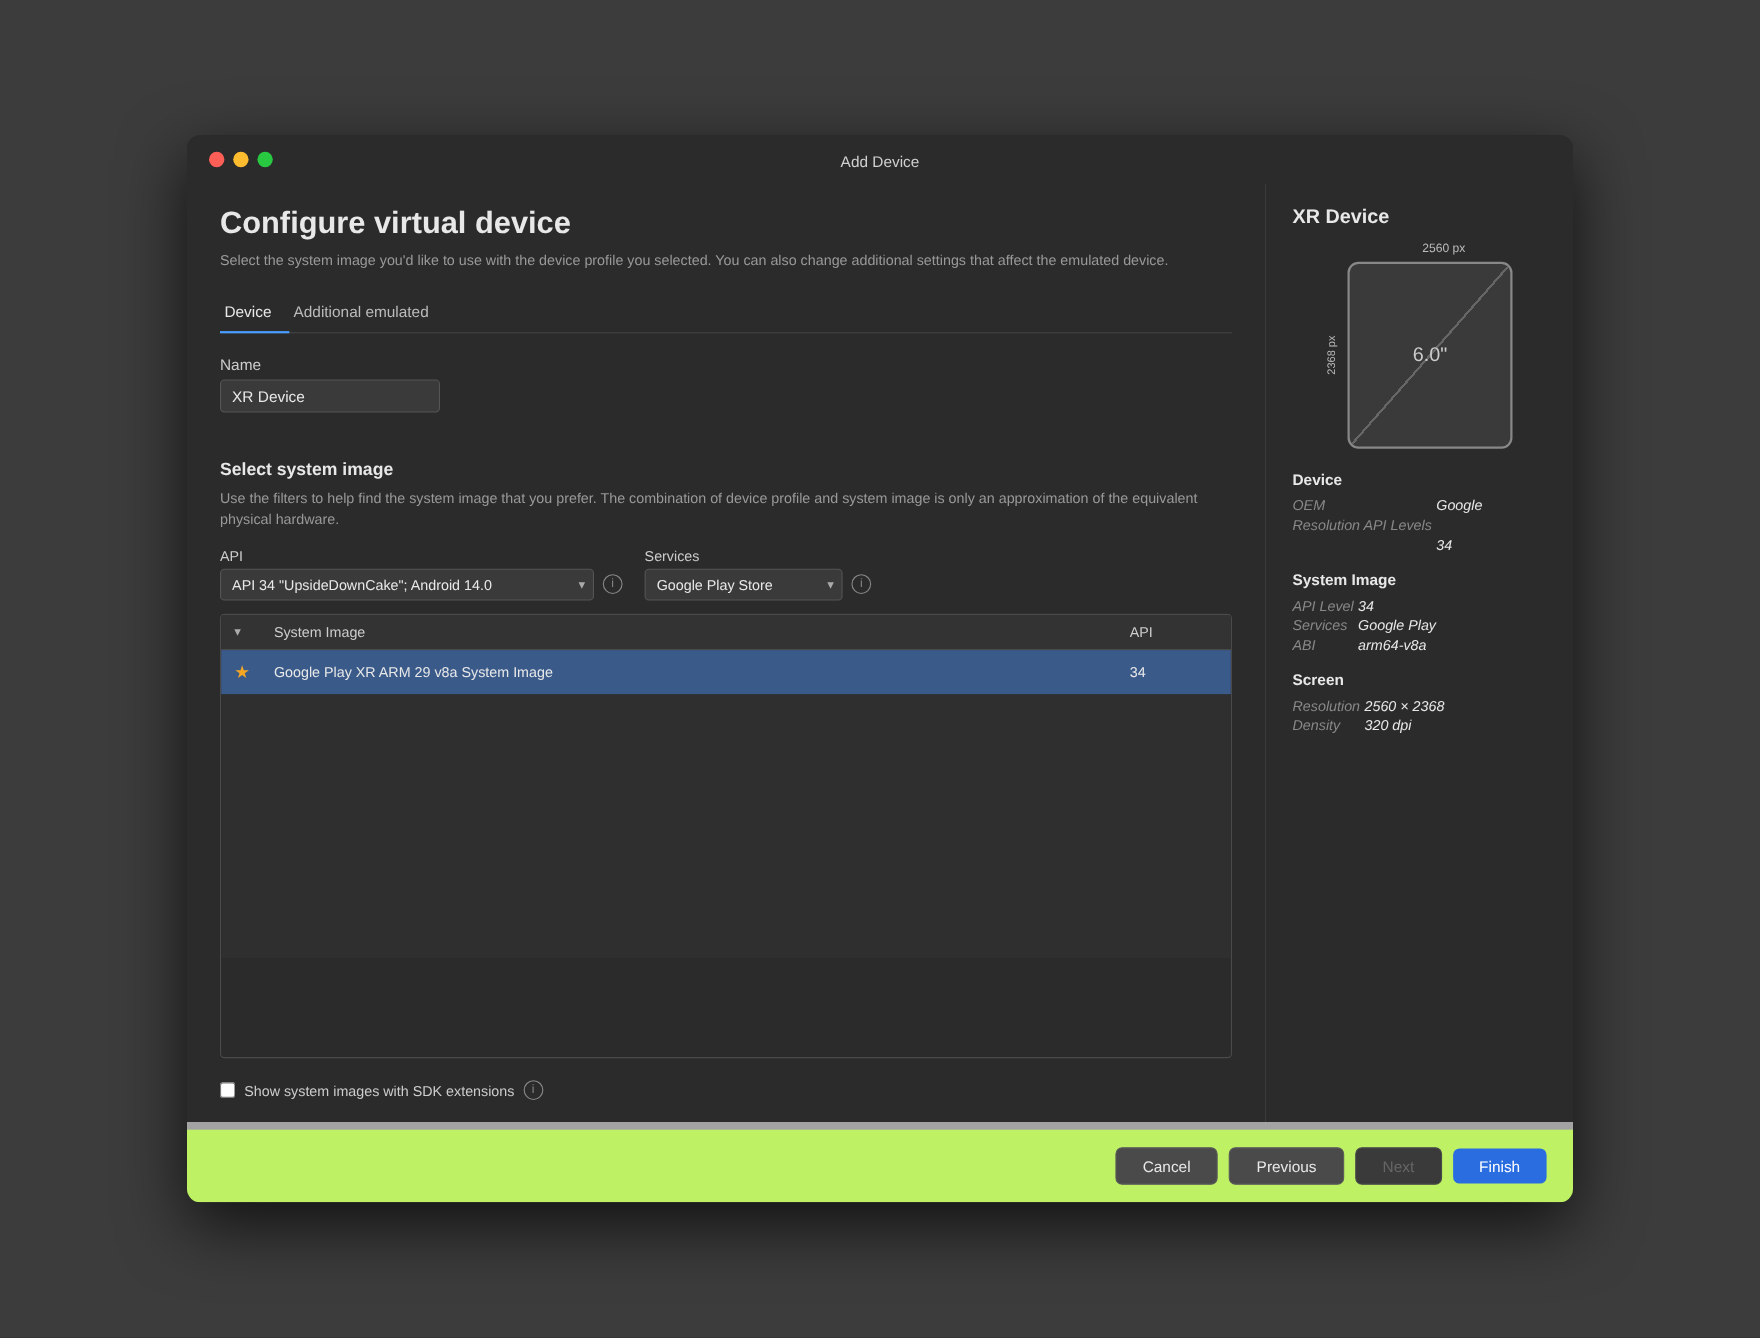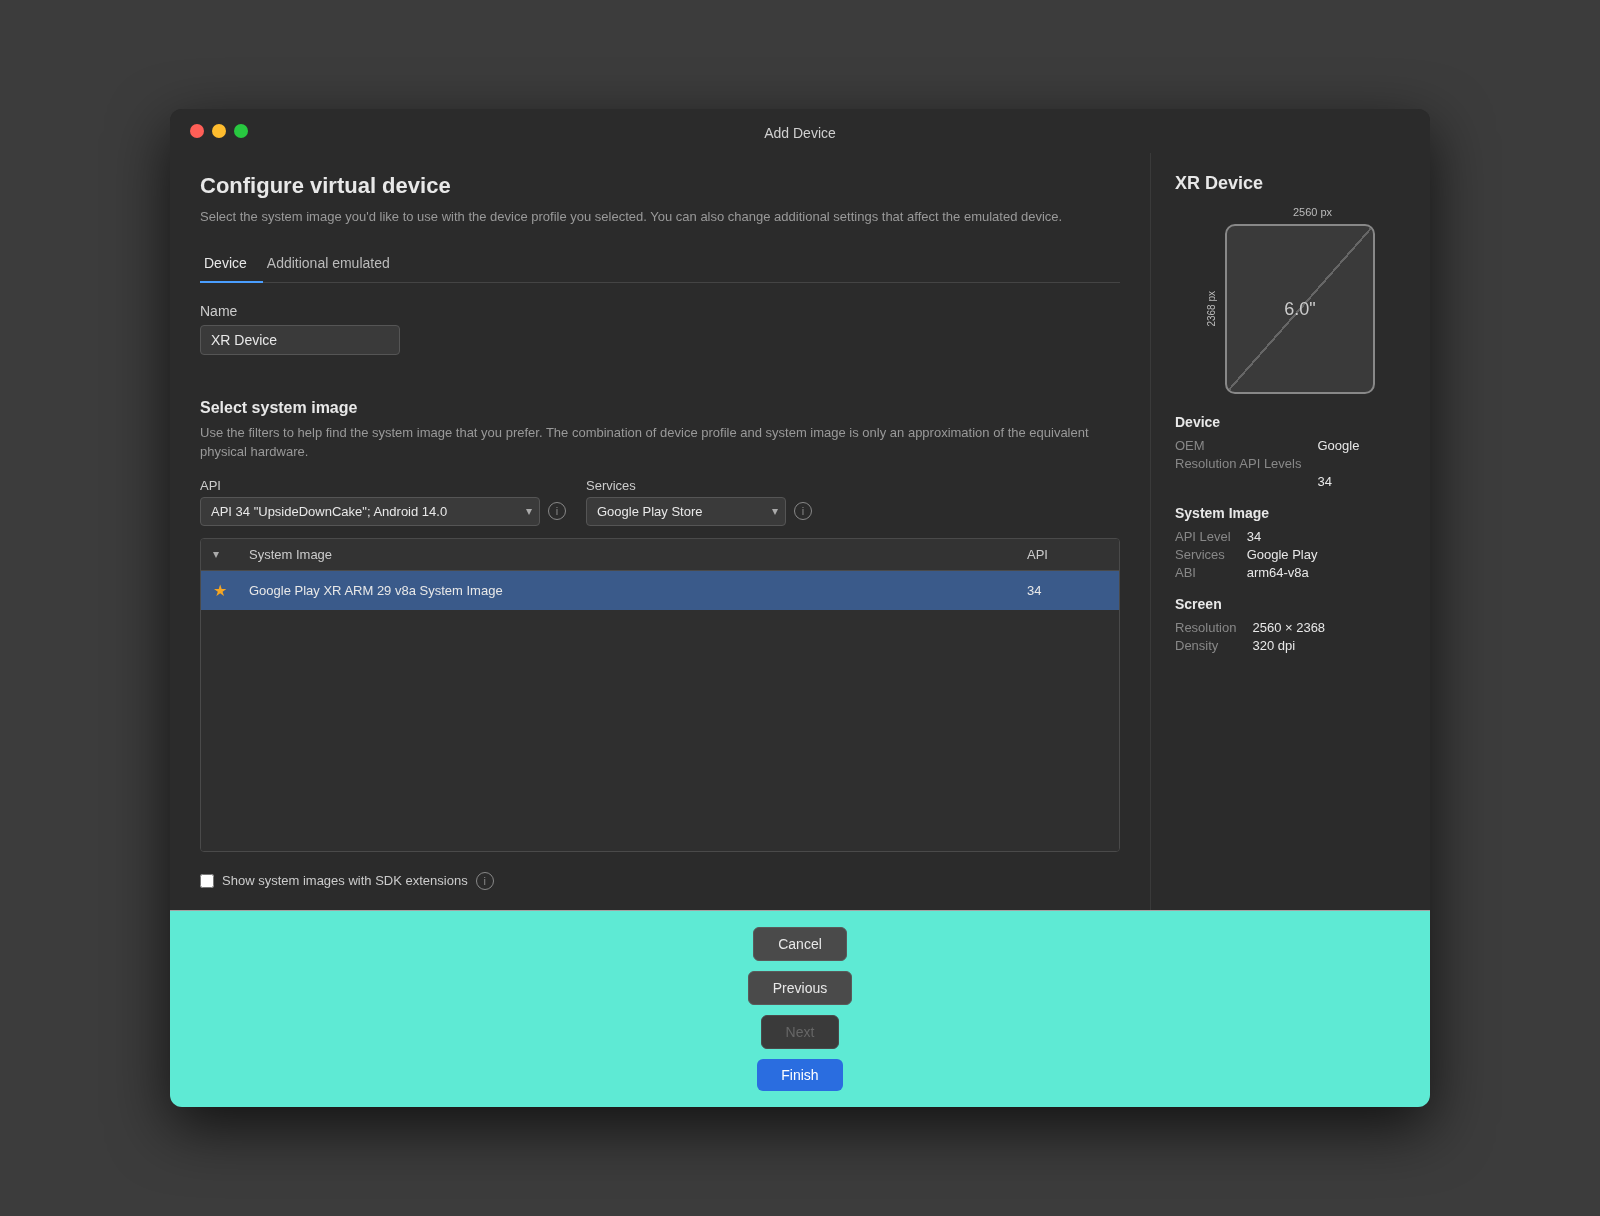--- a/index.html
+++ b/index.html
@@ -61,21 +61,21 @@
       display: flex;
       flex-direction: column;
     }
     .right-panel {
       width: 280px;
       padding: 20px 24px;
       border-left: 1px solid #3a3a3a;
     }
     .configure-title {
       color: #e8e8e8;
-      font-size: 22px;
+      font-size: 28px;
       font-weight: 600;
       margin-bottom: 8px;
     }
     .configure-desc {
       color: #999;
       font-size: 13px;
       line-height: 1.5;
       margin-bottom: 20px;
     }
     .tabs {
@@ -322,43 +322,43 @@
     }
     .info-section-title {
       color: #e8e8e8;
       font-size: 14px;
       font-weight: 600;
       margin-bottom: 8px;
     }
     .info-grid {
       display: grid;
       grid-template-columns: auto 1fr;
-      gap: 3px 16px;
+      gap: 3px 4px;
+      font-style: italic;
     }
     .info-key {
       color: #888;
       font-size: 13px;
     }
     .info-val {
       color: #e8e8e8;
       font-size: 13px;
     }
     .info-single {
       color: #e8e8e8;
       font-size: 13px;
     }
     .footer {
       display: flex;
       justify-content: flex-end;
       align-items: center;
       padding: 16px 24px;
       gap: 10px;
-      border-top: 1px solid #a3a3a3;
-      background: #5eead4;
-      flex-direction: column;
+      border-top: 7px solid #a3a3a3;
+      background: #bef264;
     }
     .btn {
       padding: 8px 24px;
       border-radius: 6px;
       font-size: 14px;
       cursor: pointer;
       border: none;
       outline: none;
     }
     .btn-default {
@@ -422,21 +422,21 @@
               </select>
             </div>
             <span class="info-icon">i</span>
           </div>
         </div>
 
         <div class="filter-group">
           <span class="filter-label">Services</span>
           <div class="filter-select-wrapper">
             <div class="select-wrapper">
-              <select class="filter-select" style="width:200px;">
+              <select class="filter-select" style="width:180px;">
                 <option>Google Play Store</option>
               </select>
             </div>
             <span class="info-icon">i</span>
           </div>
         </div>
       </div>
 
       <div class="table-container">
         <div class="table-header">

